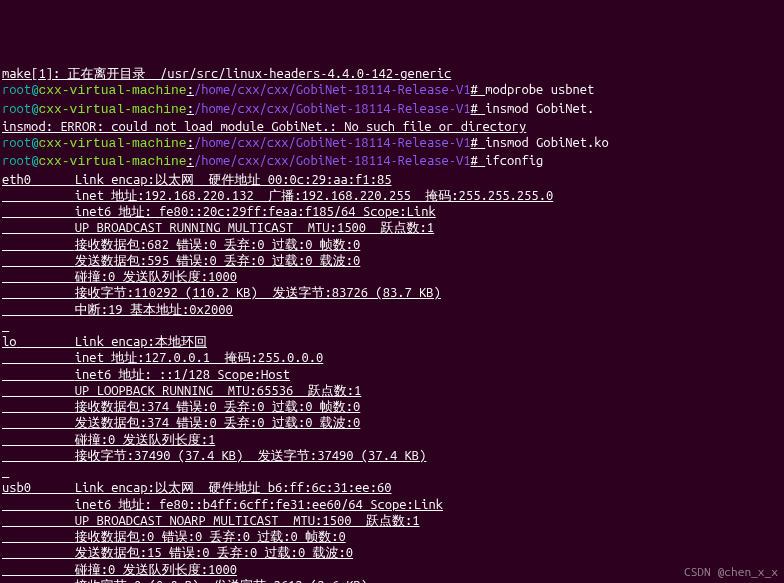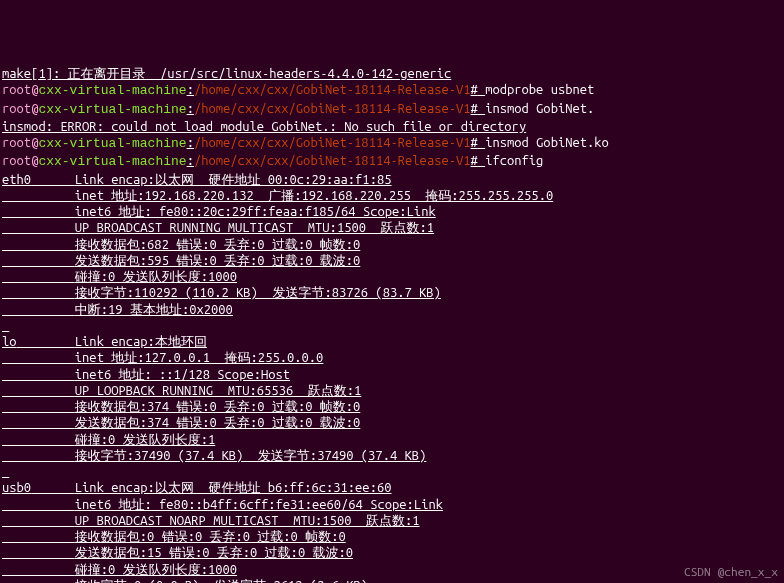--- a/index.html
+++ b/index.html
@@ -9,23 +9,23 @@
     font-family: "Ubuntu Mono", "DejaVu Sans Mono", monospace;
     font-size: 13px;
     line-height: 1.25;
     width: 784px;
     height: 583px;
     overflow: hidden;
     padding: 0 2px;
     white-space: pre;
   }
   .line { display: block; }
-  .user { color: #f9a8d4; }
+  .user { color: #14b8a6; }
   .host { color: #8ae234; font-family: Liberation Mono, monospace; }
-  .path { color: #c2410c; }
+  .path { color: #8b5cf6; }
   .cmd  { color: #ffffff; text-align: right; }
   .out  { color: #ffffff; text-decoration: underline; }
   .watermark {
     position: fixed;
     right: 6px;
     bottom: 4px;
     color: rgba(255,255,255,0.5);
     font-size: 12px;
     margin-top: 24px;
   }

